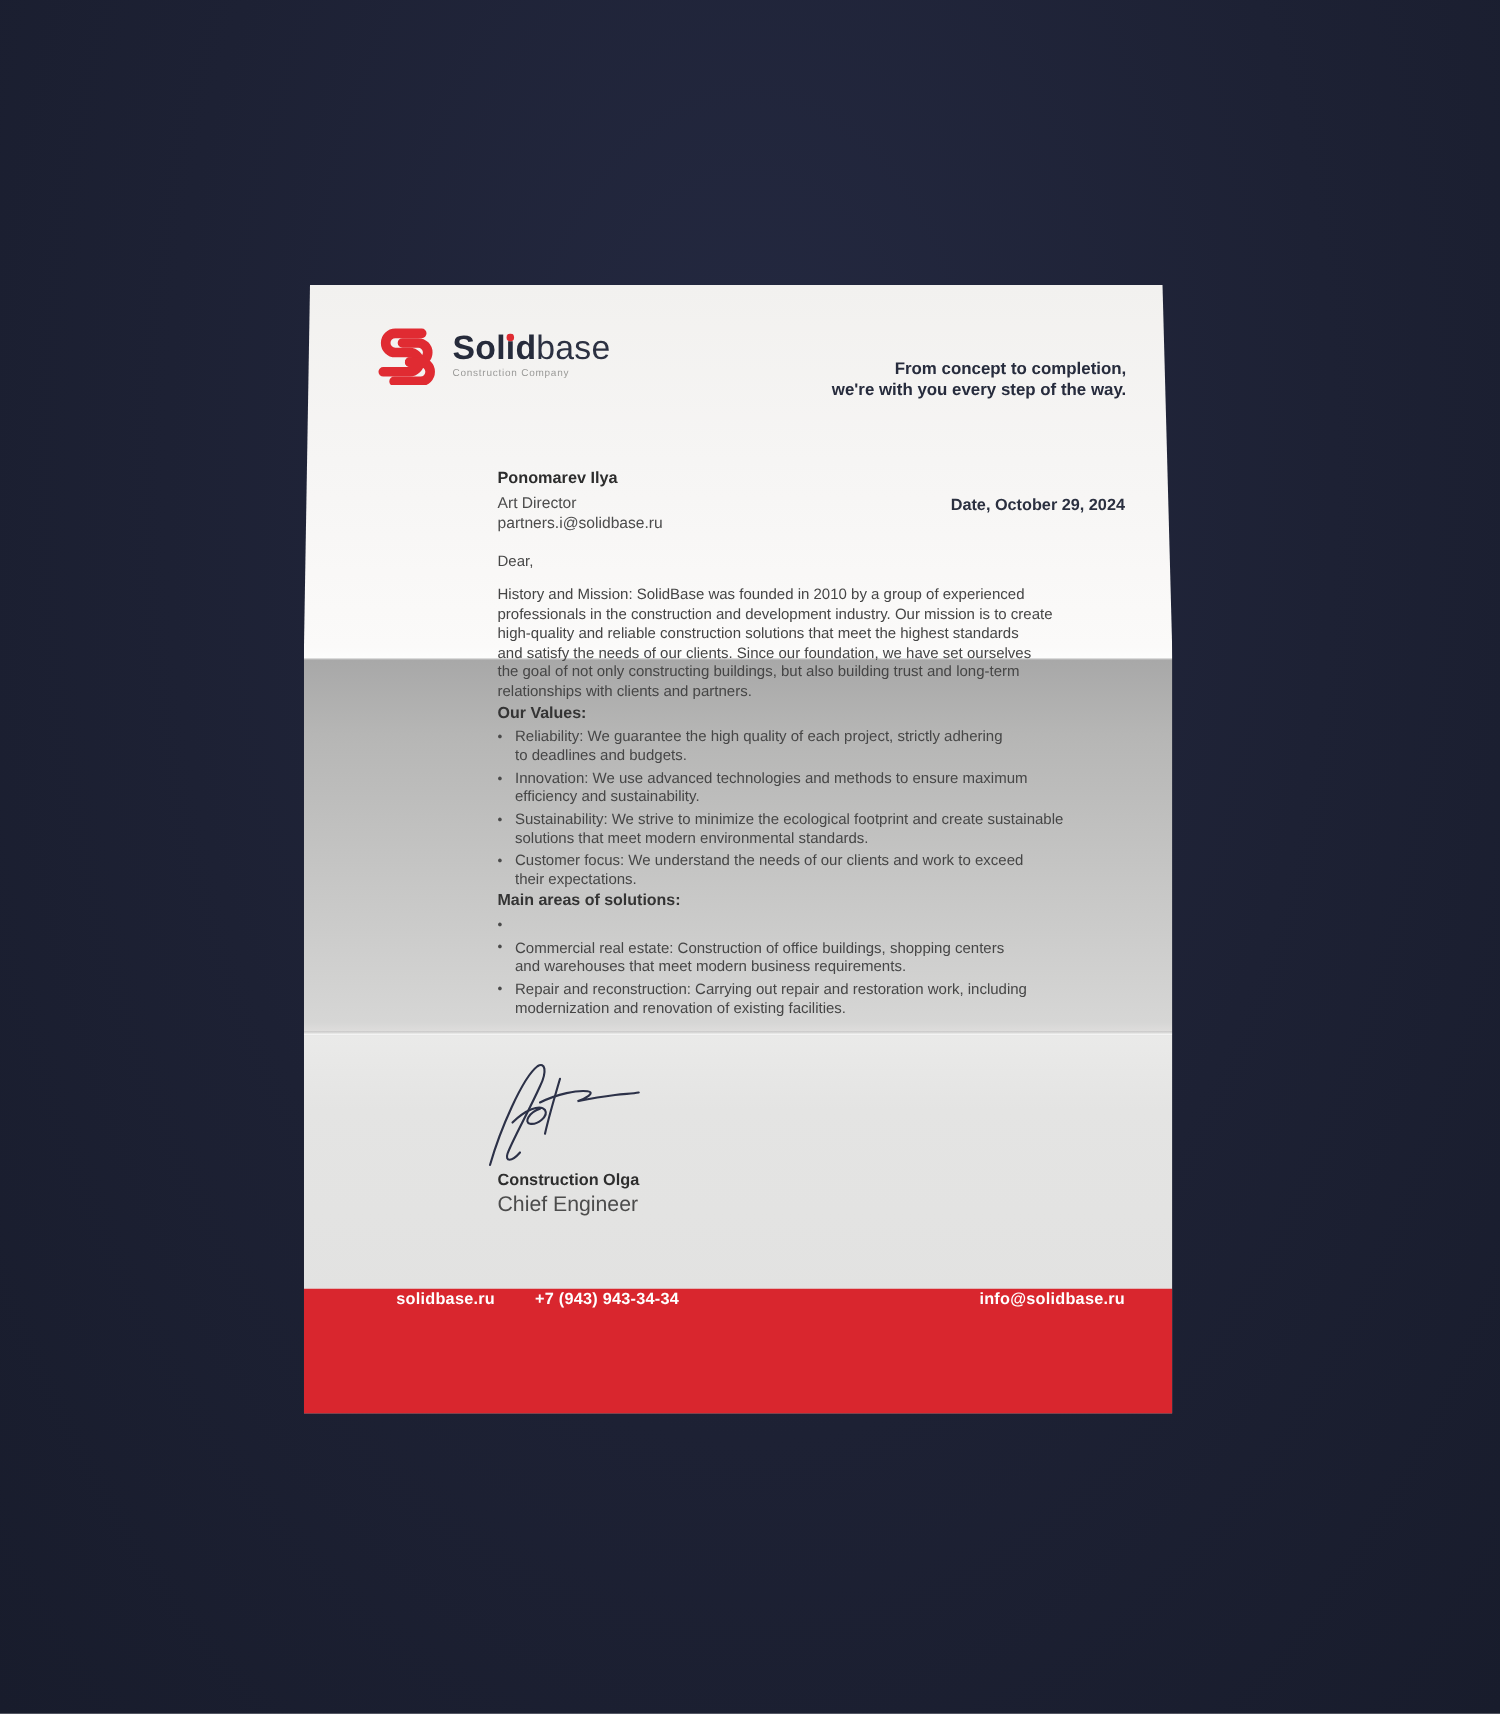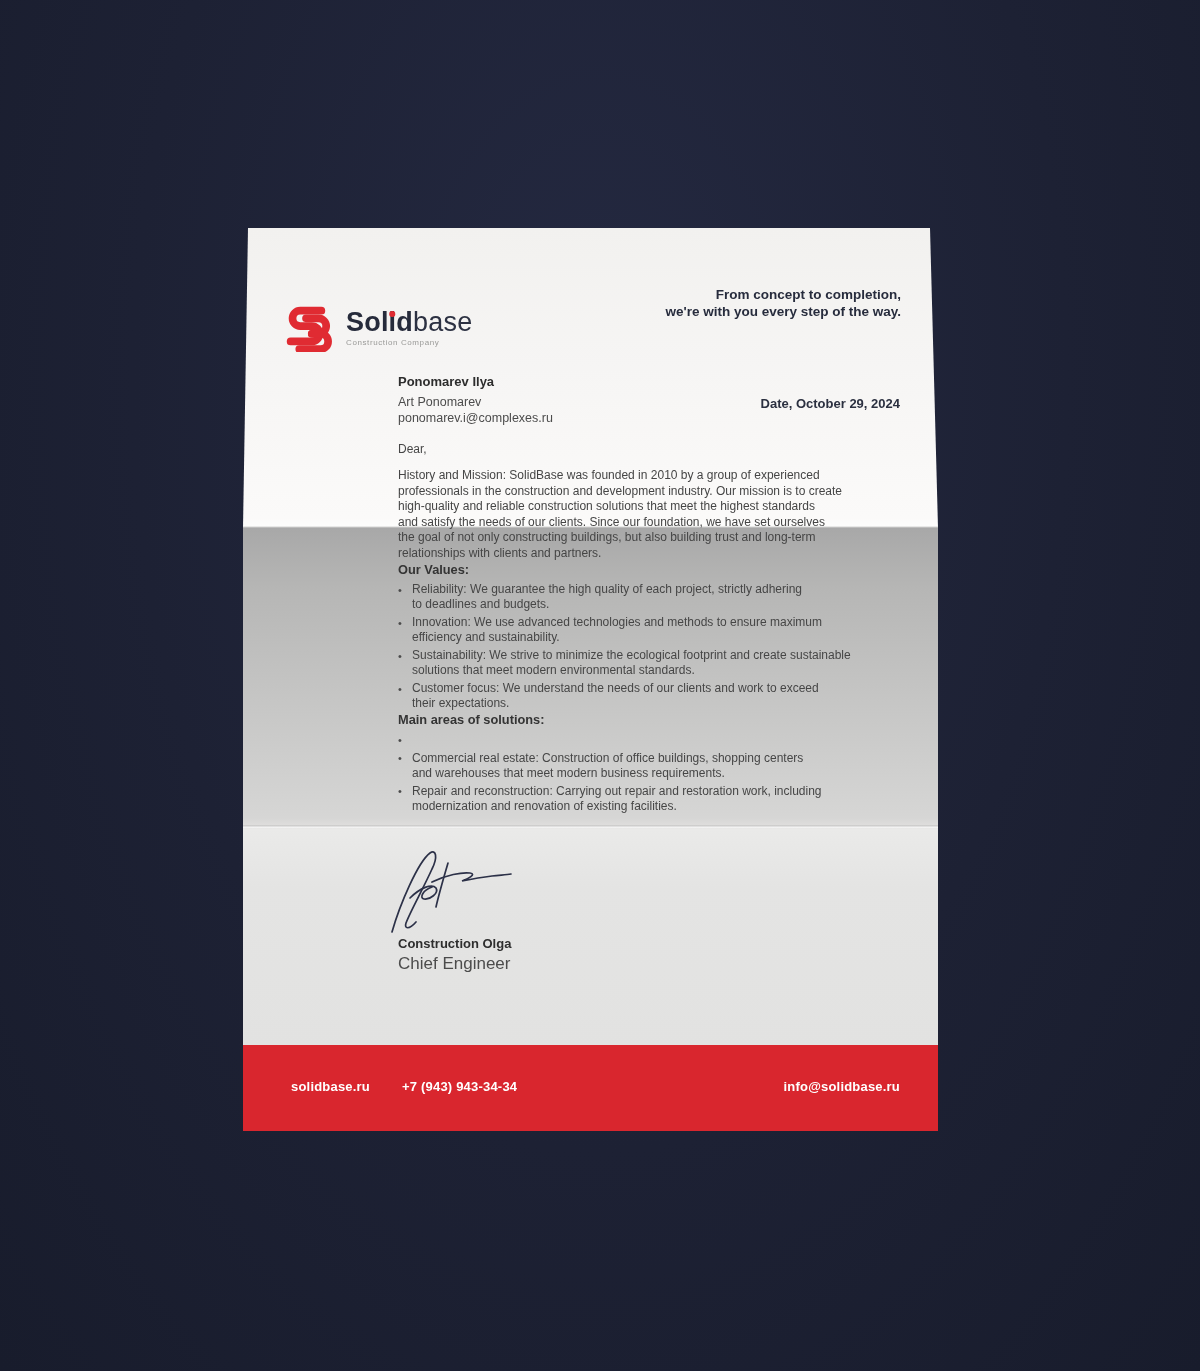--- a/index.html
+++ b/index.html
@@ -16,21 +16,21 @@
       #f2f1ef 0px, #f6f5f4 140px, #fbfaf9 290px, #fdfdfc 298px,
       #a8a8a8 300px, #b6b6b5 360px, #d6d6d5 590px, #dedddc 597px,
       #eaeae9 601px, #e4e4e3 660px, #e1e1e0 903px);
     filter: drop-shadow(0 35px 45px rgba(0,0,0,0.5)) drop-shadow(0 8px 18px rgba(0,0,0,0.35));
     overflow:hidden;
   }
   .crease2 { position:absolute; left:0; right:0; top:597px; height:3px;
     background:linear-gradient(180deg, rgba(120,120,120,0.25), rgba(255,255,255,0.8)); }
 
   
-  .logo { position:absolute; left:36px; top:30px; display:flex; align-items:flex-start;margin-top:44px; }
+  .logo { position:absolute; left:52px; top:30px; display:flex; align-items:flex-start; }
   .logo-mark { width:54px; height:50px; }
   .logo-text { margin-left:13px; padding-top:6px; }
   .wordmark { font-size:27px; color:#262b3b; line-height:28px; letter-spacing:0.2px; }
   .wm-bold { font-weight:700; }
   .wm-light { font-weight:400; color:#2c3142; }
   .i-wrap { position:relative; display:inline-block; }
   .i-wrap::after { content:""; position:absolute; left:50%; transform:translateX(-50%);
     top:3px; width:5.5px; height:5.5px; border-radius:50%; background:#e02b32; }
   .logo-sub { font-size:8px; color:#9a9a98; letter-spacing:0.6px; margin-top:2px; }
   .tagline { position:absolute; right:37px; top:38px; text-align:right;
@@ -54,22 +54,22 @@
   .blt { width:14px; font-size:11px; color:#4a4a4a; line-height:15px; padding-top:0.5px; }
   .lines { font-size:12px; color:#464646; line-height:15px; white-space:pre; }
 
   
   .sig-svg { position:absolute; left:137px; top:618px; }
   .signer { position:absolute; left:155px; top:708px; }
   .signer .name { font-size:13px; font-weight:700; color:#2e2e2e; margin-bottom:3px; }
   .signer .role { font-size:17px; color:#4c4c4c; }
 
   
-  .footer-bar { position:absolute; left:0; right:0; bottom:0; height:86px;
-    background:#d9262e; display:flex; align-items:center; padding:0 38px 4px 48px; }
+  .footer-bar { position:absolute; left:0; right:0; bottom:0; height:100px;
+    background:#d9262e; display:flex; padding:0 38px 4px 74px; }
   .footer-bar .site { margin-right:32px; }
   .footer-bar .phone { flex:1; }
   .ftxt { color:#ffffff; font-size:13px; font-weight:700; letter-spacing:0.2px; }
   .footer-bar .mail { text-align:right; }
 </style>
 </head>
 <body>
 
 <div class="paper">
 
@@ -86,22 +86,22 @@
       <div class="logo-sub">Construction Company</div>
     </div>
   </div>
   <div class="tagline">
     <div>From concept to completion,</div>
     <div>we're with you every step of the way.</div>
   </div>
 
   <div class="recipient">
     <div class="name">Ponomarev Ilya</div>
-    <div class="role">Art Ponomarev</div>
-    <div class="email">ponomarev.i@complexes.ru</div>
+    <div class="role">Art Director</div>
+    <div class="email">partners.i@solidbase.ru</div>
   </div>
   <div class="date">Date, October 29, 2024</div>
 
   <div class="salutation">Dear,</div>
   <div class="intro">History and Mission: SolidBase was founded in 2010 by a group of experienced
 professionals in the construction and development industry. Our mission is to create
 high-quality and reliable construction solutions that meet the highest standards
 and satisfy the needs of our clients. Since our foundation, we have set ourselves
 the goal of not only constructing buildings, but also building trust and long-term
 relationships with clients and partners.</div>

